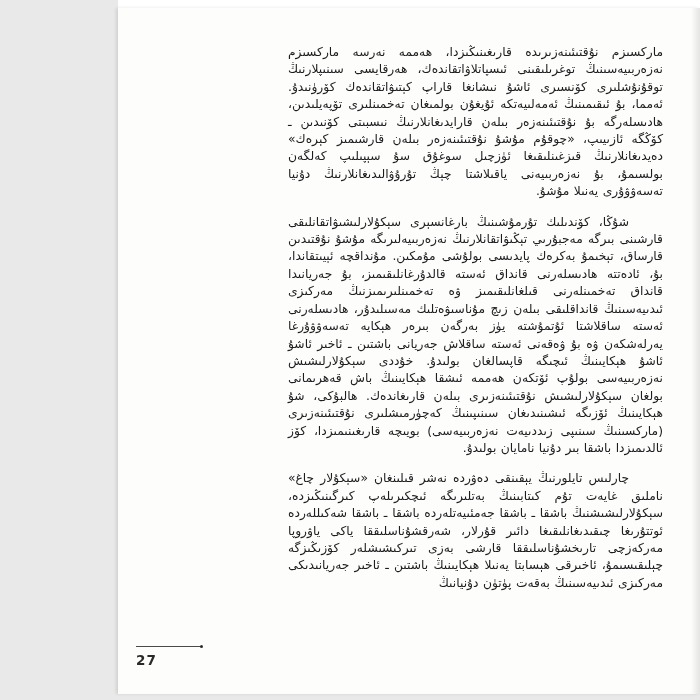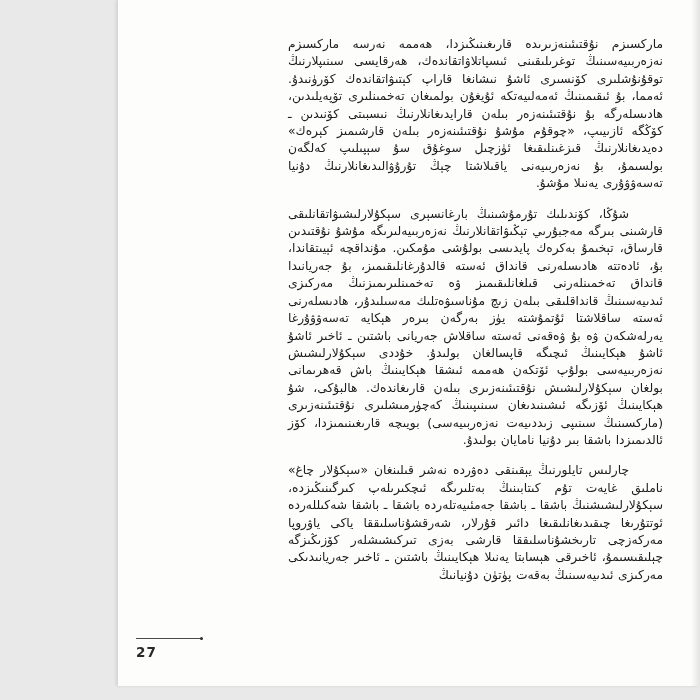--- a/index.html
+++ b/index.html
@@ -40,21 +40,21 @@
     bottom: 0;
     width: 700px;
     height: 14px;
     background: #e9e9e9;
   }
 
   
   .page-sheet {
     position: absolute;
     left: 118px;
-    top: 0;
+    top: 8px;
     width: 582px;
     height: 686px;
     background: #fdfdfc;
     box-shadow: -2px 0 3px rgba(0,0,0,0.10);
   }
 
   
   .page-gutter-shade {
     position: absolute;
     right: 0px;

